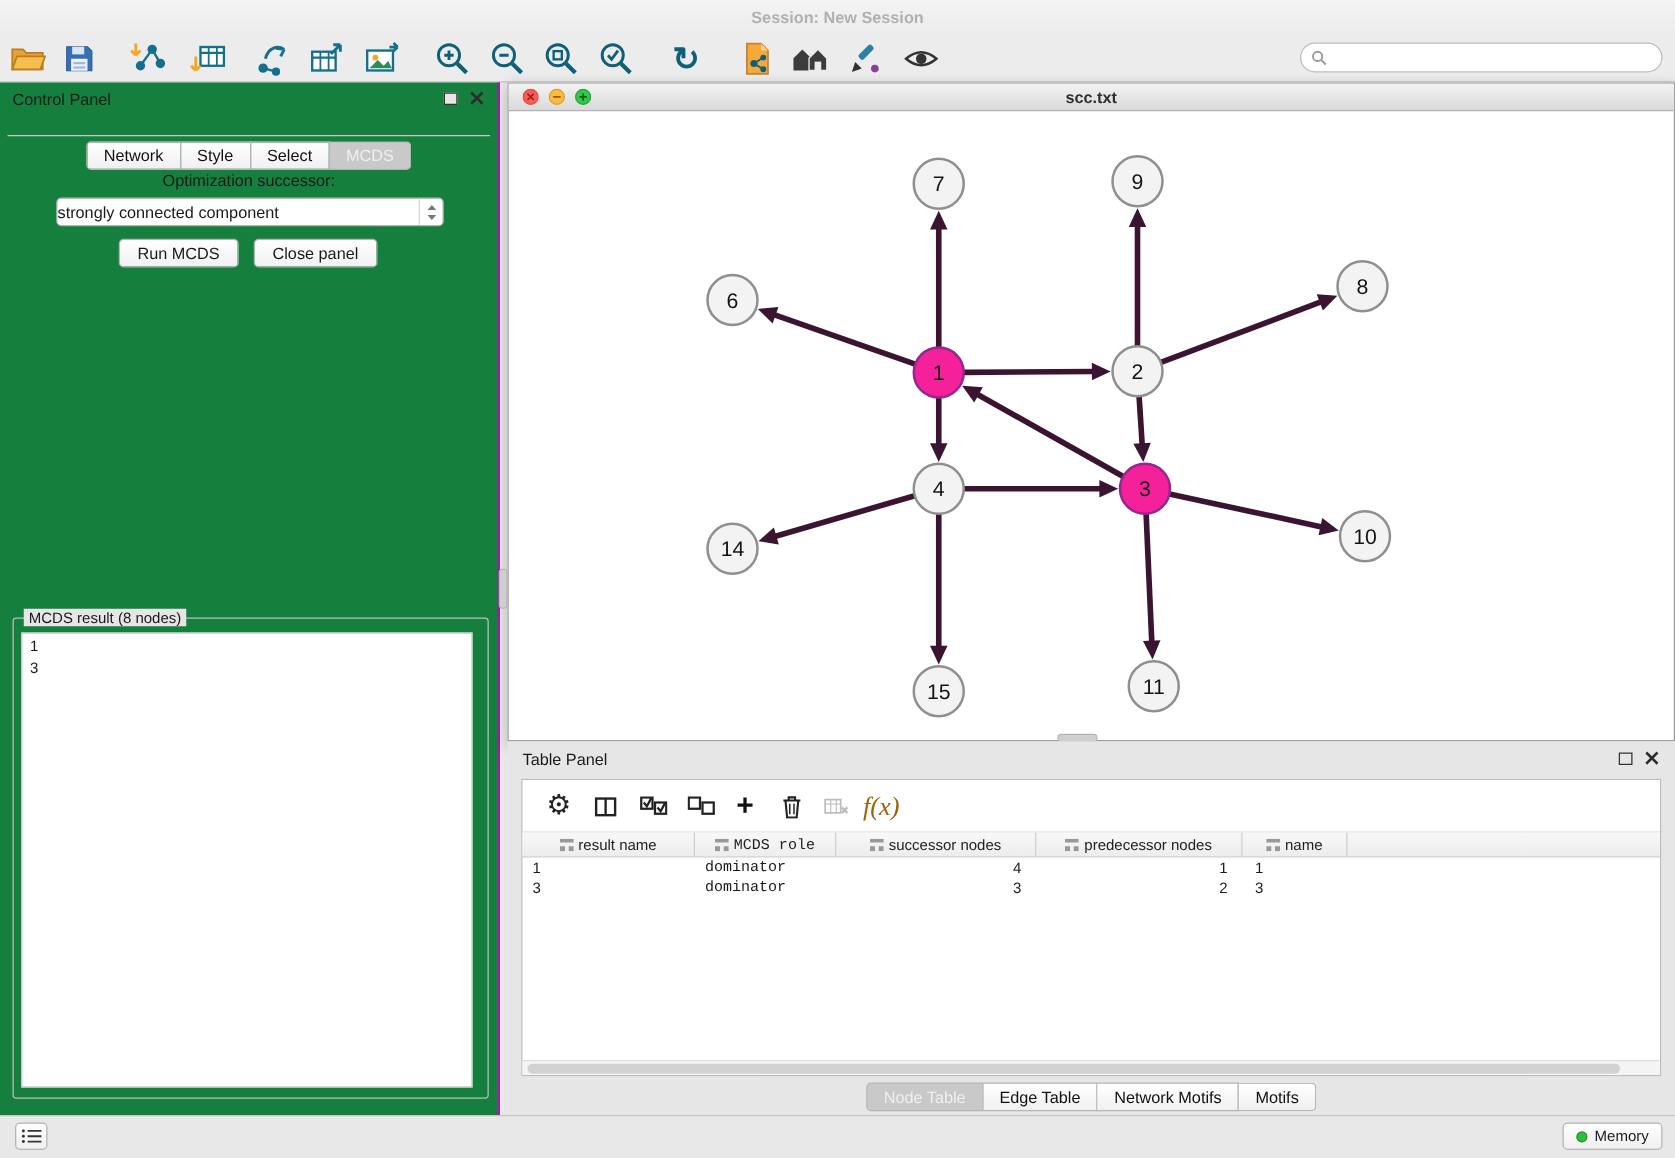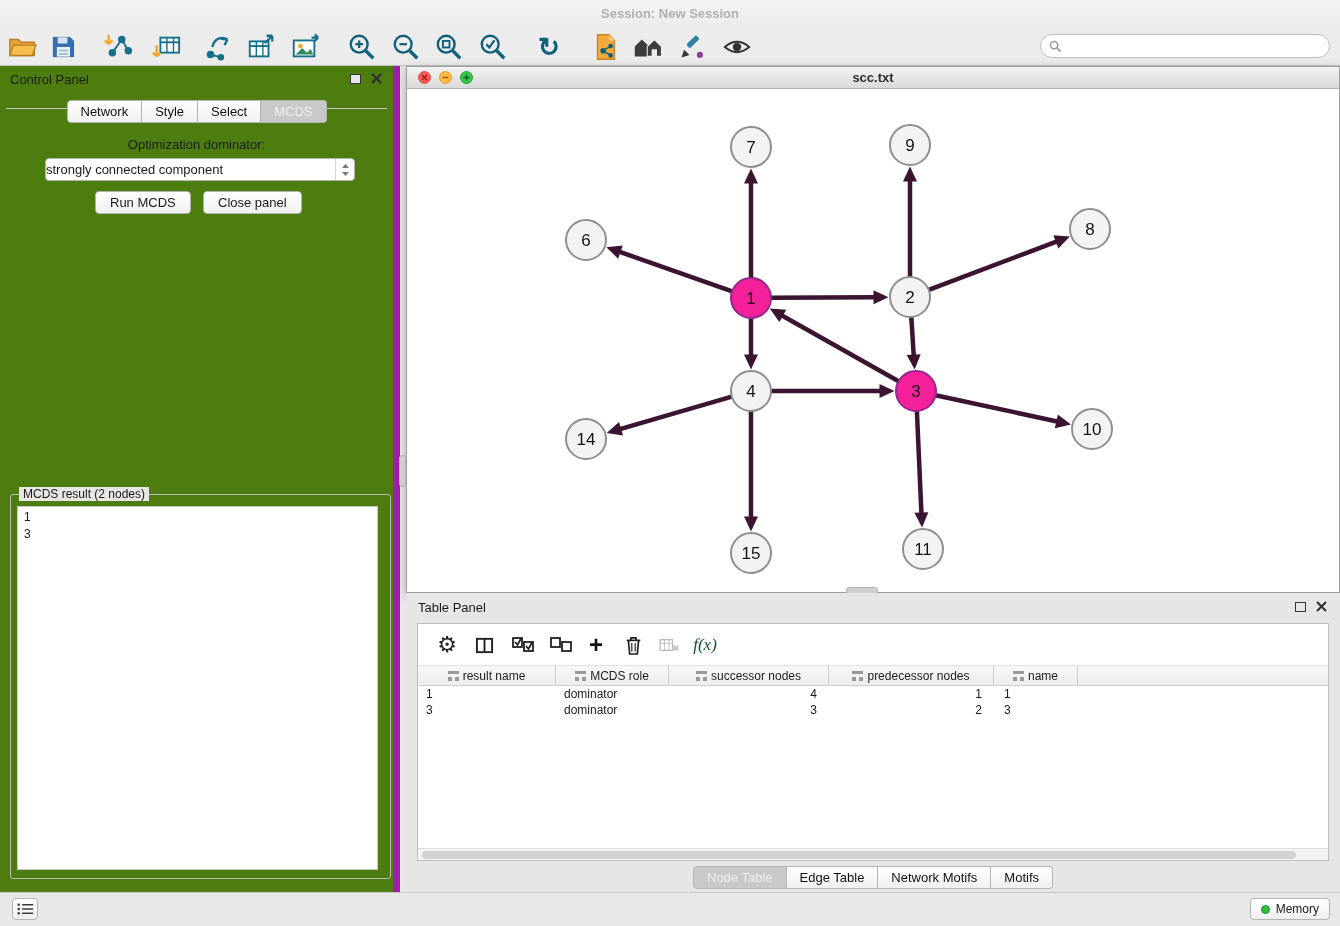--- a/index.html
+++ b/index.html
@@ -15,26 +15,26 @@
   .toolbar { position:absolute; left:0; top:28px; width:1340px; height:38px;
     background:#ececec; border-bottom:1px solid #c2c2c2; }
   .tbicon { position:absolute; top:2px; width:34px; height:34px; display:flex;
     align-items:center; justify-content:center; cursor:default; }
   .glyph-refresh { font-size:26px; color:#0e607a; font-weight:bold; line-height:1; }
   .searchbox { position:absolute; left:1040px; top:6px; width:290px; height:24px;
     background:#fff; border:1px solid #bdbdbd; border-radius:12px; display:flex; align-items:center; padding:0 8px; }
   .searchbox input { border:none; outline:none; flex:1; font-size:12px; font-family:"Liberation Sans",sans-serif; background:transparent; }
 
   
-  .control-panel { position:absolute; left:0; top:66px; width:400px; height:826px; background:#4d7c0f; border-right:7px solid #a21caf; }
+  .control-panel { position:absolute; left:0; top:66px; width:400px; height:826px; background:#15803d; border-right:2px solid #a21caf; }
   .panel-title { position:absolute; left:10px; top:6px; font-size:13px; color:#1c1c1c; }
   .panel-float { position:absolute; right:32px; top:8px; width:11px; height:10px; border:1.5px solid #333; background:#e6e6e6; }
   .panel-close { position:absolute; right:10px; top:6px; width:13px; height:13px; }
   .cp-tabline { position:absolute; top:42px; left:6px; right:6px; border-top:1px solid #c9c9c9; }
-  .cp-tabs { position:absolute; top:34px; left:50%; transform:translateX(-50%); display:flex; }
+  .cp-tabs { position:absolute; top:47px; left:50%; transform:translateX(-50%); display:flex; }
   .cp-tab { height:23px; padding:0 13px; font-size:13px; line-height:21px; color:#111;
     background:linear-gradient(#ffffff,#f0f0f0); border:1px solid #b5b5b5; border-left:none; }
   .cp-tab:first-child { border-left:1px solid #b5b5b5; border-radius:4px 0 0 4px; }
   .cp-tab:last-child { border-radius:0 4px 4px 0; }
   .cp-tab.active { background:#c9c9c9; color:#efefef; }
   .opt-label { position:absolute; top:71px; width:100%; text-align:center; font-size:13px; }
   .dropdown { position:absolute; left:45px; top:92px; width:310px; height:23px; background:#fff;
     border:1px solid #b3b3b3; border-radius:4px; font-size:13px; line-height:21px; padding-left:0; }
   .dropdown .stepper { position:absolute; right:0; top:0; width:19px; height:21px; border-left:1px solid #d6d6d6; display:flex; align-items:center; justify-content:center; }
   .cp-btn { position:absolute; top:125px; height:23px; background:linear-gradient(#ffffff,#f0f0f0);
@@ -58,27 +58,27 @@
   
   .table-panel { position:absolute; left:406px; top:593px; width:934px; height:299px; background:#e6e6e6; }
   .tp-title { position:absolute; left:12px; top:7px; font-size:13px; }
   .tp-float { position:absolute; right:34px; top:9px; width:11px; height:10px; border:1.5px solid #333; background:#e6e6e6; }
   .tp-close { position:absolute; right:12px; top:7px; width:13px; height:13px; }
   .tp-white { position:absolute; left:11px; top:30px; width:912px; height:238px; background:#fff; border:1px solid #bdbdbd; }
   .tp-toolbar { position:relative; height:42px; border-bottom:1px solid #e3e3e3; }
   .tp-tbicon { position:absolute; top:7px; width:30px; height:28px; display:flex; align-items:center; justify-content:center; }
   .gear-glyph { font-size:22px; color:#222; line-height:1; font-family:"DejaVu Sans",sans-serif; }
   .plus-glyph { font-size:24px; font-weight:bold; color:#111; line-height:1; }
-  .fx-glyph { font-family:"Liberation Serif",serif; font-style:italic; font-size:17px; color:#14532d; }
+  .fx-glyph { font-family:"Liberation Serif",serif; font-style:italic; font-size:21px; color:#a16207; }
   .thead { display:flex; height:20px; background:linear-gradient(#f8f8f8,#ededed); border-bottom:1px solid #cfcfcf; }
   .th { display:flex; align-items:center; justify-content:center; gap:4px; font-size:12px; color:#222; border-right:1px solid #cfcfcf; }
   .trow { display:flex; height:16px; line-height:16px; font-size:12px; }
   .td { padding-left:8px; overflow:hidden; white-space:nowrap; }
   .td.num { text-align:right; padding-right:12px; padding-left:0; }
-  .w0 { width:138px; } .w1 { width:113px; } .w2 { width:160px; } .w3 { width:165px; } .w4 { width:84px; }
+  .w0 { width:138px; } .w1 { width:113px;font-family:Liberation Mono, monospace; } .w2 { width:160px; } .w3 { width:165px; } .w4 { width:84px; }
   .tp-scroll { position:absolute; left:0; bottom:0; width:100%; height:12px; background:#f4f4f4; border-top:1px solid #ddd; }
   .tp-thumb { position:absolute; left:4px; top:2px; width:96%; height:8px; background:#d2d2d2; border-radius:4px; }
   .tp-tabs { position:absolute; top:273px; left:50%; transform:translateX(-50%); display:flex; }
 
   
   .statusbar { position:absolute; left:0; top:892px; width:1340px; height:34px; background:#e8e8e8; border-top:1px solid #c6c6c6; }
   .list-btn { position:absolute; left:12px; top:5px; width:26px; height:22px; background:linear-gradient(#fff,#efefef);
     border:1px solid #b5b5b5; border-radius:4px; display:flex; align-items:center; justify-content:center; }
   .mem-btn { position:absolute; right:10px; top:5px; height:22px; background:linear-gradient(#fff,#efefef);
     border:1px solid #b5b5b5; border-radius:4px; display:flex; align-items:center; gap:6px; padding:0 10px; font-size:12px; }
@@ -229,34 +229,34 @@
   <svg class="panel-close" viewBox="0 0 13 13">
     <path d="M2 2 L11 11 M11 2 L2 11" stroke="#2c2c2c" stroke-width="2"></path>
   </svg>
   <div class="cp-tabline"></div>
   <div class="cp-tabs">
     <div class="cp-tab">Network</div>
     <div class="cp-tab">Style</div>
     <div class="cp-tab">Select</div>
     <div class="cp-tab active">MCDS</div>
   </div>
-  <div class="opt-label">Optimization dominator:</div>
+  <div class="opt-label">Optimization successor:</div>
   <div class="dropdown">
     <span>strongly connected component</span>
     <span class="stepper">
       <svg width="9" height="14" viewBox="0 0 9 14">
         <path d="M4.5 1 L8 5 H1 Z" fill="#777"></path>
         <path d="M4.5 13 L1 9 H8 Z" fill="#777"></path>
       </svg>
     </span>
   </div>
   <div class="cp-btn" style="left:95px">Run MCDS</div>
   <div class="cp-btn" style="left:203px">Close panel</div>
   <div class="result-group">
-    <div class="result-title">MCDS result (2 nodes)</div>
+    <div class="result-title">MCDS result (8 nodes)</div>
     <div class="result-inner">
       <div>1</div>
       <div>3</div>
     </div>
   </div>
 </div>
 
 <div class="net-window">
   <div class="net-titlebar">
     <svg class="tl" style="left:11px" width="13" height="13">

